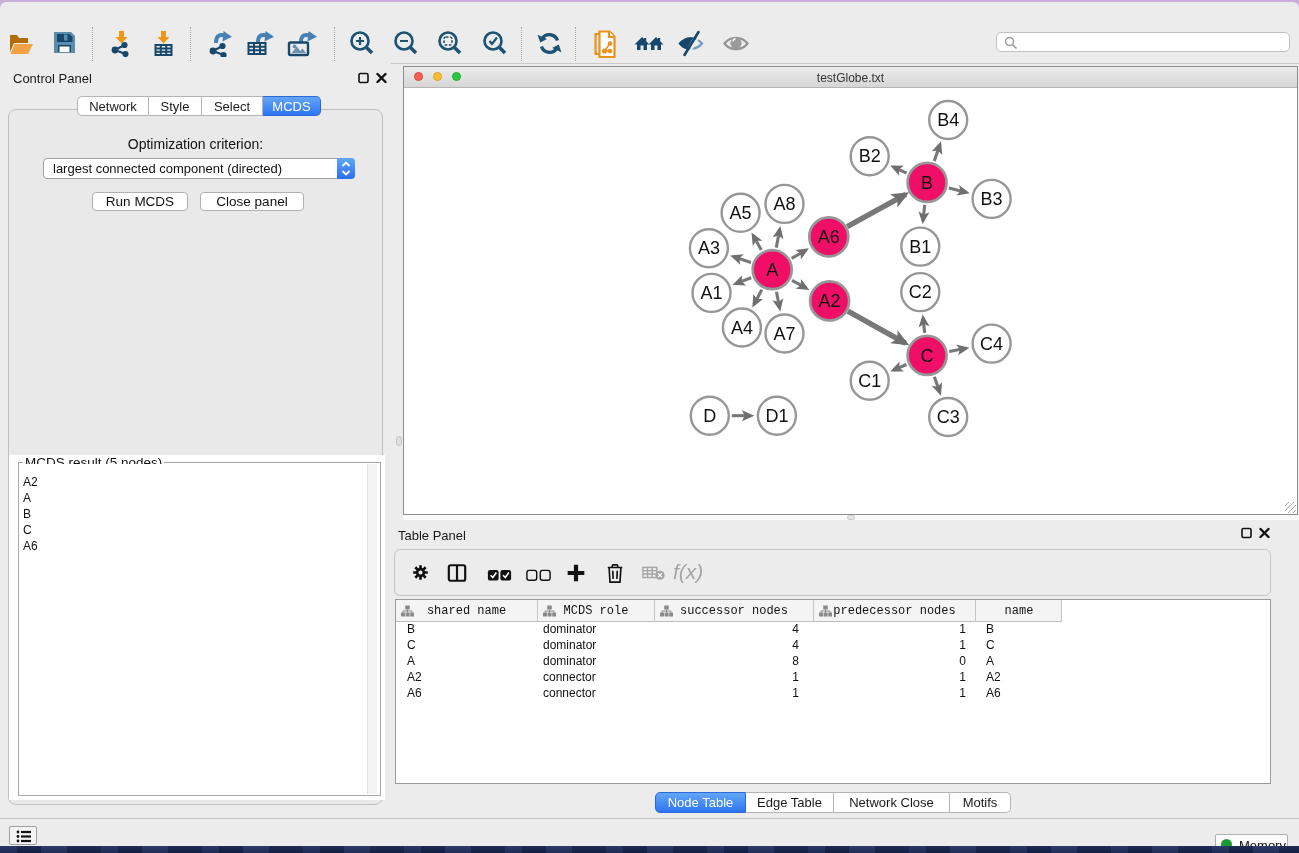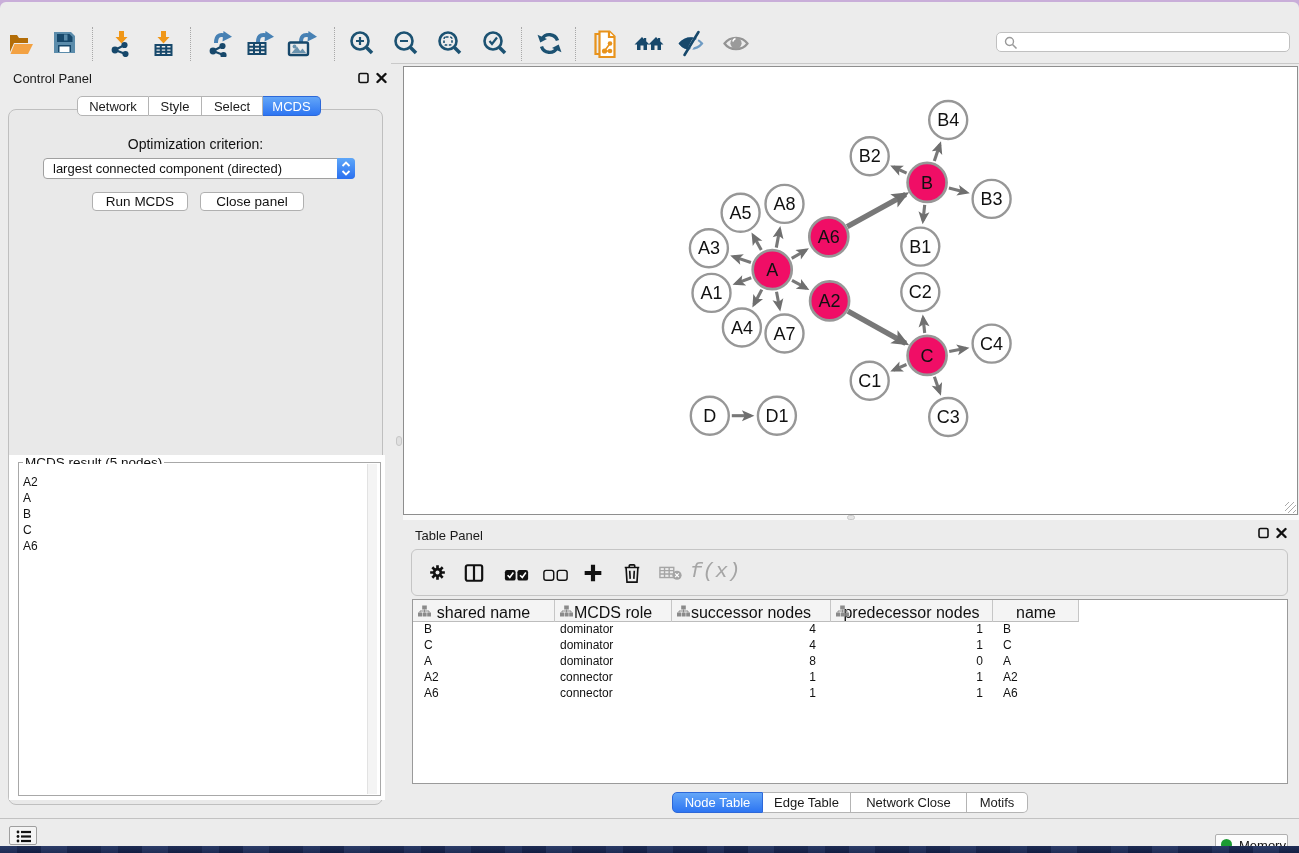--- a/index.html
+++ b/index.html
@@ -43,25 +43,25 @@
 .nettitle { position:absolute; left:0; top:0; width:100%; height:21px; background:linear-gradient(#ececec,#d6d6d6); border-bottom:1px solid #b5b5b5; }
 .nettitle .title { position:absolute; width:100%; text-align:center; top:4px; font-size:12px; color:#333; }
 .ntl { position:absolute; width:9.5px; height:9.5px; border-radius:50%; top:4.5px; }
 .grip { position:absolute; right:1px; bottom:1px; width:11px; height:11px;
   background:repeating-linear-gradient(135deg, transparent 0 2.5px, #aaa 2.5px 3.5px); }
 
 .vsplit-handle { position:absolute; left:396px; top:434px; width:6px; height:10px; background:#e0e0e0; border:1px solid #c6c6c6; border-radius:3px; }
 .hsplit { position:absolute; left:403px; top:513px; width:896px; height:5px; background:#fafafa; }
 .hsplit-handle { position:absolute; left:444px; top:0px; width:8px; height:5px; background:#e4e4e4; border:1px solid #c9c9c9; border-radius:3px; }
 
-.tpanel { position:absolute; left:403px; top:518px; width:896px; height:298px; background:#ececec; }
+.tpanel { position:absolute; left:386px; top:518px; width:896px; height:298px; background:#ececec; }
 .tpanel .phead { position:absolute; left:12px; top:8px; }
 .ttoolbar { position:absolute; left:8px; top:29px; width:877px; height:47px; background:#ececec; border:1px solid #c5c5c5; border-radius:6px; }
 .tgrid { position:absolute; left:9px; top:79px; width:876px; height:185px; background:#fff; border:1px solid #9a9a9a; }
-.thead { position:absolute; left:0; top:0; height:22px; background:#f4f4f4; border-bottom:1px solid #bdbdbd; border-right:1px solid #c6c6c6; font-size:16px; color:#111; }
+.thead { position:absolute; left:0; top:0; height:22px; background:#f4f4f4; border-bottom:1px solid #bdbdbd; border-right:1px solid #c6c6c6; font-size:12px; color:#111;font-family:Liberation Mono, monospace; }
 .thcell { position:absolute; top:0; height:22px; border-right:1px solid #c6c6c6; text-align:center; padding-top:4px; }
 .thcell:last-child { border-right:none; }
 .trow { position:absolute; font-size:12px; color:#111; height:16px; }
 .tcell { position:absolute; top:0; white-space:nowrap; }
 .tcell.num { text-align:right; }
 .ttabs { position:absolute; left:269px; top:272px; height:21px; display:flex; }
 .ttab { font-size:13px; color:#1a1a1a; background:#fff; border:1px solid #b4b4b4; border-left:none; text-align:center; height:21px; padding-top:2px; }
 .ttab.first { border-left:1px solid #b4b4b4; border-radius:5px 0 0 5px; }
 .ttab.last { border-radius:0 5px 5px 0; }
 .ttab.sel { background:linear-gradient(#63a6f8,#2d75f2); color:#fff; border-color:#2d68d8; }
@@ -270,20 +270,26 @@
   <div class="btn" style="left:200px; top:129px; width:104px">Close panel</div>
   <div class="results">
     <div class="fieldset">
       <div class="fieldlegend">MCDS result (5 nodes)</div>
       <div class="mlist">A2<br>A<br>B<br>C<br>A6</div>
       <div class="mscroll"></div>
     </div>
   </div>
 </div>
 <div class="netwin">
+  <div class="nettitle">
+    <div class="ntl" style="left:9.5px; background:#f96156; border:0.5px solid #e0443e"></div>
+    <div class="ntl" style="left:28.5px; background:#fdbd2e; border:0.5px solid #dfa023"></div>
+    <div class="ntl" style="left:47.5px; background:#28c940; border:0.5px solid #1ead2f"></div>
+    <div class="title">testGlobe.txt</div>
+  </div>
   <div class="grip"></div>
 </div>
 <svg style="position:absolute; left:404px; top:84px" width="893" height="426" viewBox="404 86 893 426">
 <defs>
         <marker id="ah1" markerWidth="14" markerHeight="13" refX="9.5" refY="6.5" orient="auto" markerUnits="userSpaceOnUse">
           <path d="M0.5 1 L13 6.5 L0.5 12 L3.4 6.5 Z" fill="#6f6f6f"></path>
         </marker>
         <marker id="ah2" markerWidth="19" markerHeight="17" refX="14" refY="8.5" orient="auto" markerUnits="userSpaceOnUse">
           <path d="M0.5 1 L18 8.5 L0.5 16 L4.5 8.5 Z" fill="#6f6f6f"></path>
         </marker>
@@ -401,21 +407,21 @@
             </g>
           </svg></div>
     <div class="ticon" style="left:247px; top:16px"><svg width="24" height="14.8" viewBox="0 0 26 16">
             <g fill="none" stroke="#a5a5a5" stroke-width="1.5">
               <rect x="1" y="1.5" width="15" height="11"></rect>
               <path d="M1 5 H16 M1 8.7 H16 M6 1.5 V12.5 M11 1.5 V12.5"></path>
             </g>
             <circle cx="19.5" cy="10" r="5" fill="#a5a5a5"></circle>
             <path d="M17.5 8 L21.5 12 M21.5 8 L17.5 12" stroke="#fff" stroke-width="1.4"></path>
           </svg></div>
-    <div class="ticon" style="left:278px; top:10px; font-family:Liberation Mono, monospace; font-style:italic; font-size:21px; color:#a5a5a5">f(x)</div>
+    <div class="ticon" style="left:278px; top:10px; font-family:Liberation Sans, sans-serif; font-style:italic; font-size:21px; color:#a5a5a5">f(x)</div>
   </div>
   <div class="tgrid">
     <div class="thead" style="left:0; width:666px">
       <div class="thcell" style="left:0; width:142px"><svg width="13" height="12" viewBox="0 0 13 12" style="position:absolute;left:5px;top:5px">
               <g fill="#8a8a8a">
                 <rect x="4.2" y="0.5" width="4.6" height="4"></rect>
                 <rect x="0" y="7.5" width="4" height="4"></rect>
                 <rect x="4.6" y="7.5" width="4" height="4"></rect>
                 <rect x="9.2" y="7.5" width="4" height="4"></rect>
                 <path d="M6.5 4.5 V6 M2 7.5 V6 H11 V7.5 M6.5 6 V7.5" stroke="#8a8a8a" stroke-width="1" fill="none"></path>

